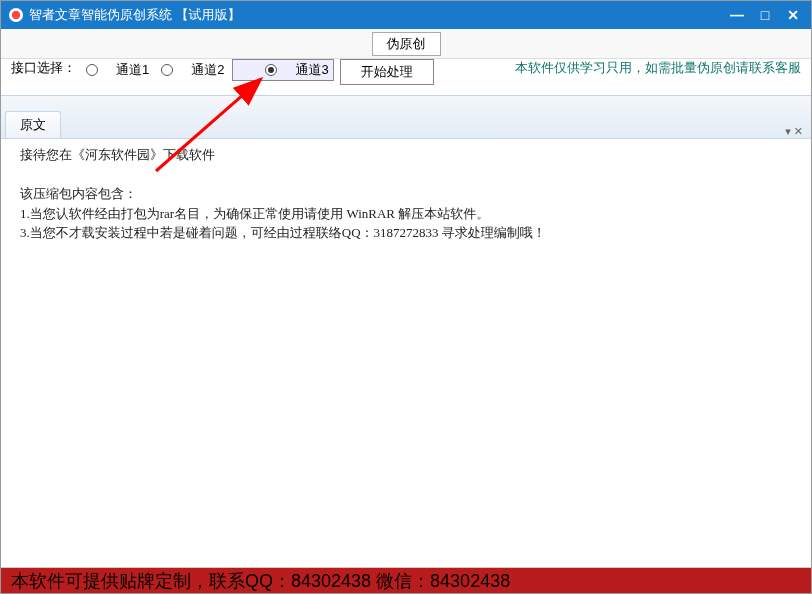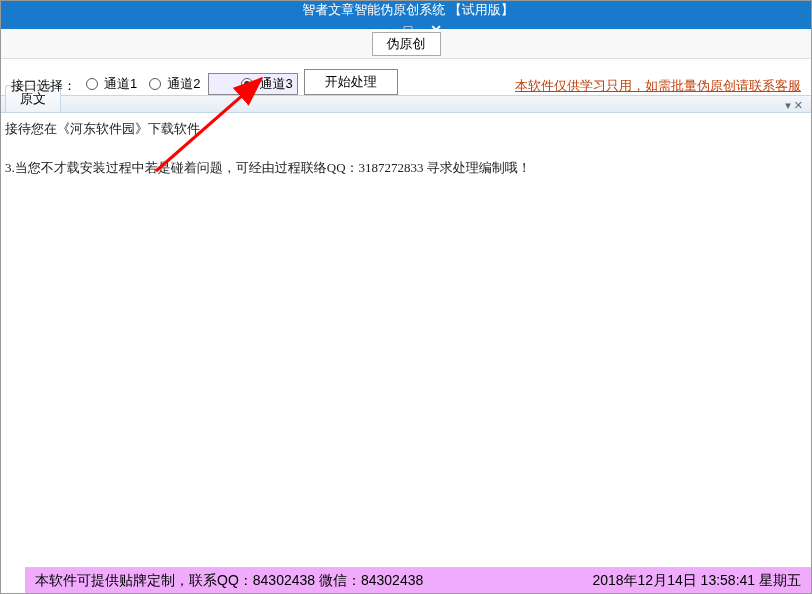--- a/index.html
+++ b/index.html
@@ -1,52 +1,52 @@
 <!DOCTYPE html>
 <html><head>
   <meta charset="utf-8">
   <style>
     * { margin: 0; padding: 0; box-sizing: border-box; }
     body { font-family: "Microsoft YaHei", SimSun, sans-serif; font-size: 12px; background: #fff; }
     .window { width: 812px; height: 594px; border: 1px solid #999; position: relative; background: #fff; overflow: hidden; }
     
-    .titlebar { height: 28px; background: #1979ca; color: #fff; display: flex; align-items: center; padding: 0 4px 0 8px; font-size: 13px; flex-direction: column; }
+    .titlebar { height: 28px; background: #1979ca; color: #fff; display: flex; align-items: center; padding: 0 4px 0 8px; font-size: 13px; }
     .titlebar-icon { width: 14px; height: 14px; background: radial-gradient(circle, #f44 40%, #fff 45%); border-radius: 50%; margin-right: 6px; }
     .titlebar-title { flex: 1; }
     .win-controls { display: flex; gap: 0; }
     .win-btn { width: 28px; height: 22px; display: flex; align-items: center; justify-content: center; color: #fff; cursor: pointer; font-size: 14px; font-weight: bold; }
     
     .watermark { position: absolute; top: 10px; left: 0; font-size: 28px; font-weight: bold; pointer-events: none; z-index: 5; opacity: 0.85; }
     .watermark .wm-logo { display: inline-block; width: 40px; height: 40px; vertical-align: middle; }
     .watermark .wm-text { color: #5aa5e0; font-style: italic; letter-spacing: 2px; }
     .watermark .wm-url { display: block; font-size: 16px; color: #5aa5e0; font-style: italic; margin-top: -6px; margin-left: 50px; letter-spacing: 1px; }
     
     .toolbar1 { height: 30px; border-bottom: 1px solid #ddd; display: flex; align-items: center; justify-content: center; background: #f8f8f8; }
     .fake-orig-btn { font-size: 13px; padding: 2px 14px; background: #fff; border: 1px solid #aaa; cursor: pointer; }
     
-    .toolbar2 { height: 36px; display: flex; align-items: flex-end; padding: 0 10px; gap: 6px; font-size: 13px; position: relative; z-index: 10; }
+    .toolbar2 { height: 36px; display: flex; align-items: flex-start; padding: 0 10px; gap: 6px; font-size: 13px; position: relative; z-index: 10; }
     .radio-group { display: flex; align-items: center; gap: 4px; }
-    .radio-item { display: flex; align-items: center; gap: 6px; cursor: pointer; padding: 1px 4px; }
+    .radio-item { display: flex; align-items: center; gap: 18px; cursor: pointer; padding: 1px 4px; }
     .radio-item.selected { border: 1px solid #888; background: #eef; padding-left: 32px; }
     .radio-dot { width: 12px; height: 12px; border: 1px solid #555; border-radius: 50%; display: inline-flex; align-items: center; justify-content: center; background: #fff; }
     .radio-dot.on::after { content: ""; width: 6px; height: 6px; background: #333; border-radius: 50%; }
     .process-btn { padding: 3px 20px; background: #fff; border: 1px solid #888; cursor: pointer; margin-left: 0; font-size: 13px; }
-    .notice-text { margin-left: auto; color: #c2410c; font-size: 13px; text-decoration: underline; }
+    .notice-text { margin-left: auto; color: #0f766e; font-size: 13px; }
     
-    .tabs { height: 18px; background: linear-gradient(#f4f7fb, #e3ecf5); border-top: 1px solid #c5d6e8; border-bottom: 1px solid #c5d6e8; display: flex; align-items: flex-end; padding-left: 4px; }
+    .tabs { height: 44px; background: linear-gradient(#f4f7fb, #e3ecf5); border-top: 1px solid #c5d6e8; border-bottom: 1px solid #c5d6e8; display: flex; align-items: flex-end; padding-left: 4px; }
     .tab { padding: 4px 14px; border: 1px solid #c5d6e8; border-bottom: none; background: linear-gradient(#fdfdfe, #eef3f9); margin-right: 2px; cursor: pointer; border-radius: 3px 3px 0 0; font-size: 13px; }
     .tab.active { background: #fff; color: #0b6bc7; font-weight: bold; position: relative; top: 1px; }
     .tab-close { margin-left: auto; padding: 0 8px; cursor: pointer; color: #666; font-size: 11px; }
     
-    .content { height: calc(594px - 28px - 30px - 36px - 26px - 28px - 2px); padding: 6px 4px; overflow: auto; background: #fff; font-size: 13px; line-height: 1.5; color: #222; font-family: SimSun, serif; position: relative; }
+    .content { height: calc(594px - 28px - 30px - 36px - 26px - 28px - 2px); padding: 6px 19px; overflow: auto; background: #fff; font-size: 13px; line-height: 1.5; color: #222; font-family: SimSun, serif; position: relative; }
     .content p { margin: 0; }
     
     .arrow { position: absolute; top: 70px; left: 145px; z-index: 20; pointer-events: none; }
     
-    .statusbar { position: absolute; bottom: 0; left: 0; right: 0; height: 26px; border-top: 1px solid #ccc; background: #f0abfc; display: flex; align-items: center; padding: 0 10px; font-size: 14px; margin-left: 24px; }
+    .statusbar { position: absolute; bottom: 0; left: 0; right: 0; height: 26px; border-top: 1px solid #ccc; background: #b91c1c; display: flex; align-items: center; padding: 0 10px; font-size: 18px; }
     .status-left { flex: 1; }
     .status-right { }
   </style>
 </head>
 <body>
 
 <div class="window">
 
   <div class="titlebar">
     <div class="titlebar-icon"></div>
@@ -84,30 +84,31 @@
   </div>
 
   <div class="tabs">
     <div class="tab">原文</div>
     <div class="tab-close">▾ ✕</div>
   </div>
 
   <div class="content">
     <p>接待您在《河东软件园》下载软件</p>
     <p>&nbsp;</p>
+    <p>该压缩包内容包含：</p>
+    <p>1.当您认软件经由打包为rar名目，为确保正常使用请使用 WinRAR 解压本站软件。</p>
     <p>3.当您不才载安装过程中若是碰着问题，可经由过程联络QQ：3187272833 寻求处理编制哦！</p>
   </div>
 
   <svg class="arrow" width="150" height="110">
     <defs>
       <marker id="ah" markerWidth="12" markerHeight="12" refX="9" refY="4" orient="auto">
         <path d="M0,0 L10,4 L0,8 Z" fill="#ff0000"></path>
       </marker>
     </defs>
     <line x1="10" y1="100" x2="115" y2="8" stroke="#ff0000" stroke-width="3" marker-end="url(#ah)"></line>
   </svg>
 
   <div class="statusbar">
     <span class="status-left">本软件可提供贴牌定制，联系QQ：84302438 微信：84302438</span>
-    <span class="status-right">2018年12月14日 13:58:41 星期五</span>
   </div>
 
 </div>
 
 </body></html>

